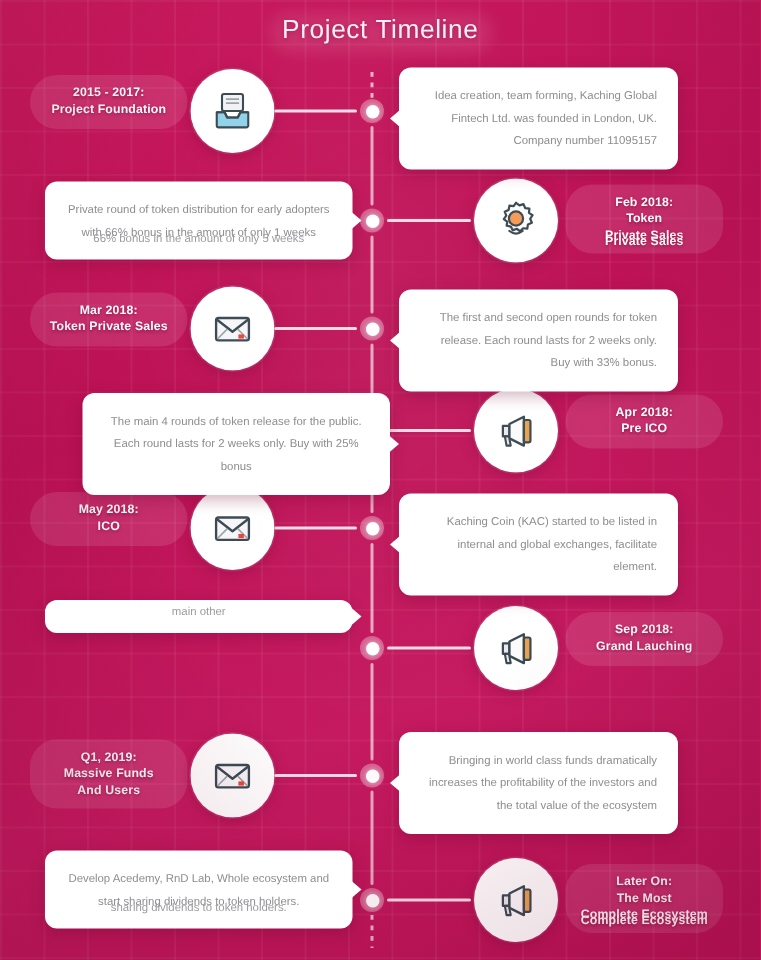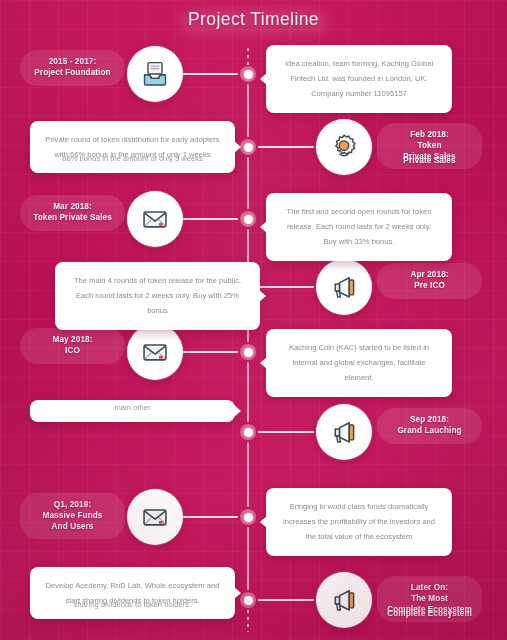--- a/index.html
+++ b/index.html
@@ -188,21 +188,21 @@
     background: #ffffff;
     border-radius: 8px;
     padding: 11px 14px;
     color: #8d8d92;
     font-size: 7.6px;
     line-height: 2.0;
     text-align: center;
     box-shadow: 0 3px 10px rgba(105,4,45,0.30);
   }
   .card.left  { left: 30px;  width: 205px; }
-  .card.right { left: 266px; width: 186px; }
+  .card.right { left: 266px; width: 186px; text-align: right; }
 
   
   .card .pointer {
     position: absolute;
     top: 50%;
     margin-top: -6px;
     width: 0; height: 0;
     border-top: 6px solid transparent;
     border-bottom: 6px solid transparent;
   }

